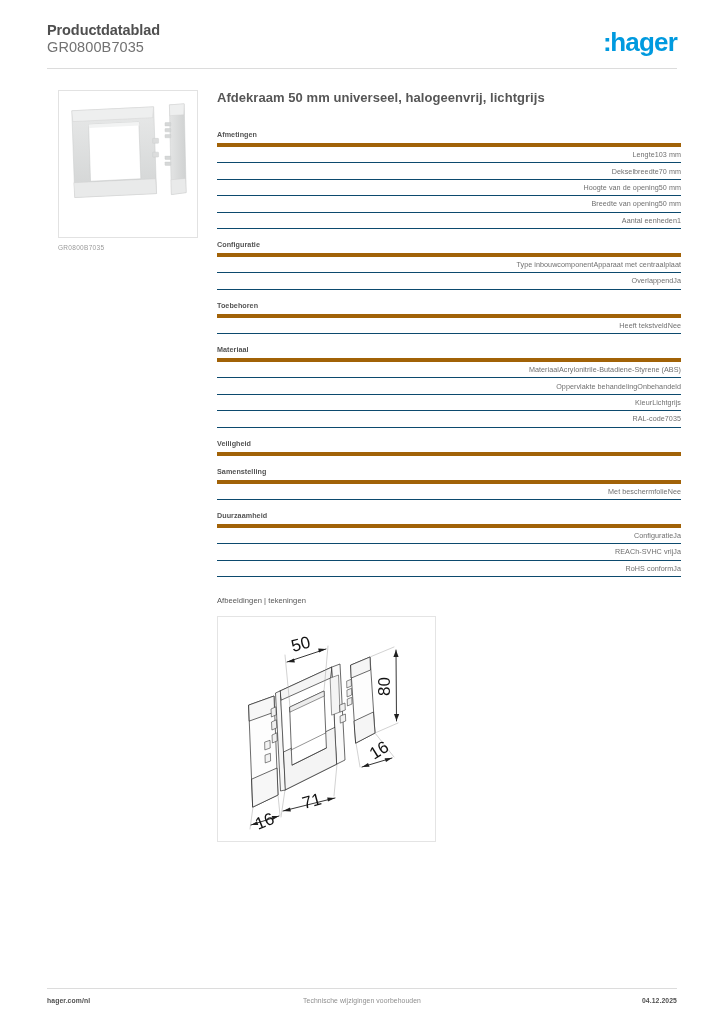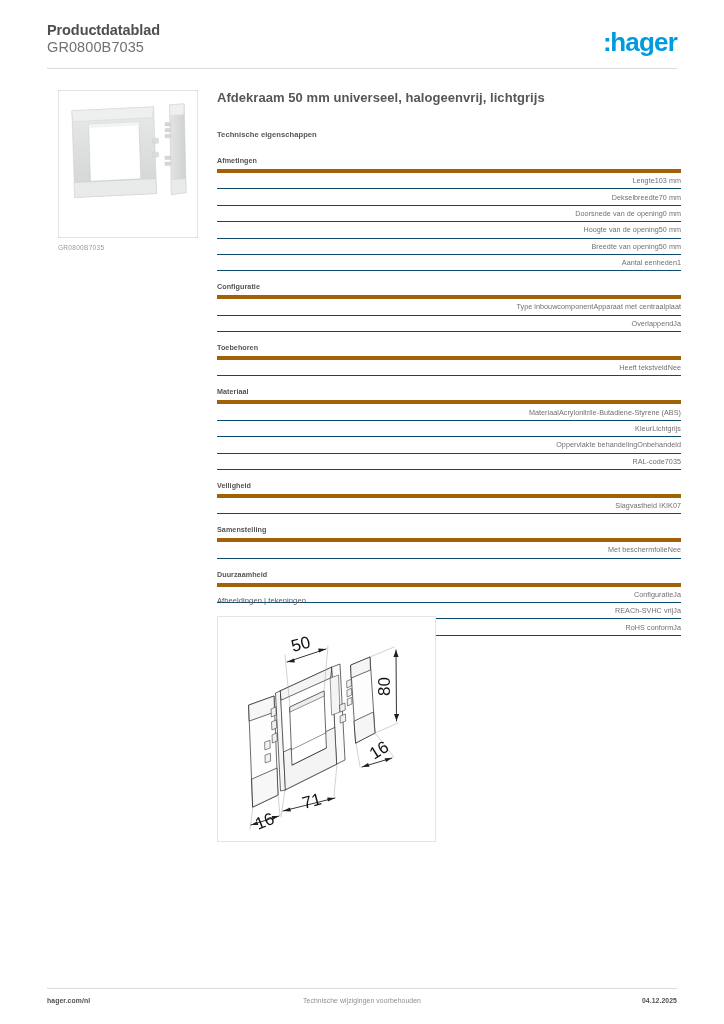--- a/index.html
+++ b/index.html
@@ -146,37 +146,32 @@
       <rect x="107.5" y="38" width="6" height="3.4" rx="0.5" fill="#d6d8d8" stroke="#c2c4c4" stroke-width="0.35"></rect>
       <rect x="107.5" y="44" width="6" height="3.4" rx="0.5" fill="#d6d8d8" stroke="#c2c4c4" stroke-width="0.35"></rect>
       <rect x="107.5" y="66" width="6" height="3.4" rx="0.5" fill="#d6d8d8" stroke="#c2c4c4" stroke-width="0.35"></rect>
       <rect x="107.5" y="72" width="6" height="3.4" rx="0.5" fill="#d6d8d8" stroke="#c2c4c4" stroke-width="0.35"></rect>
     </svg>
   </div>
   <div class="photo-caption">GR0800B7035</div>
 
   <div class="specs">
     <div class="product-name">Afdekraam 50 mm universeel, halogeenvrij, lichtgrijs</div>
-    <div class="tech-head">Technische eigenschappen</div>
     <div id="sections-host">
         <div class="sec">
           <div class="sec-title">Afmetingen</div>
           <div class="row">
             <span class="k">Lengte</span>
             <span class="v">103 mm</span>
           </div>
           <div class="row">
             <span class="k">Dekselbreedte</span>
             <span class="v">70 mm</span>
           </div>
           <div class="row">
-            <span class="k">Doorsnede van de opening</span>
-            <span class="v">0 mm</span>
-          </div>
-          <div class="row">
             <span class="k">Hoogte van de opening</span>
             <span class="v">50 mm</span>
           </div>
           <div class="row">
             <span class="k">Breedte van opening</span>
             <span class="v">50 mm</span>
           </div>
           <div class="row">
             <span class="k">Aantal eenheden</span>
             <span class="v">1</span>
@@ -200,38 +195,34 @@
             <span class="v">Nee</span>
           </div>
         </div>
         <div class="sec">
           <div class="sec-title">Materiaal</div>
           <div class="row">
             <span class="k">Materiaal</span>
             <span class="v">Acrylonitrile-Butadiene-Styrene (ABS)</span>
           </div>
           <div class="row">
+            <span class="k">Oppervlakte behandeling</span>
+            <span class="v">Onbehandeld</span>
+          </div>
+          <div class="row">
             <span class="k">Kleur</span>
             <span class="v">Lichtgrijs</span>
           </div>
           <div class="row">
-            <span class="k">Oppervlakte behandeling</span>
-            <span class="v">Onbehandeld</span>
-          </div>
-          <div class="row">
             <span class="k">RAL-code</span>
             <span class="v">7035</span>
           </div>
         </div>
         <div class="sec">
           <div class="sec-title">Veiligheid</div>
-          <div class="row">
-            <span class="k">Slagvastheid IK</span>
-            <span class="v">IK07</span>
-          </div>
         </div>
         <div class="sec">
           <div class="sec-title">Samenstelling</div>
           <div class="row">
             <span class="k">Met beschermfolie</span>
             <span class="v">Nee</span>
           </div>
         </div>
         <div class="sec">
           <div class="sec-title">Duurzaamheid</div>

